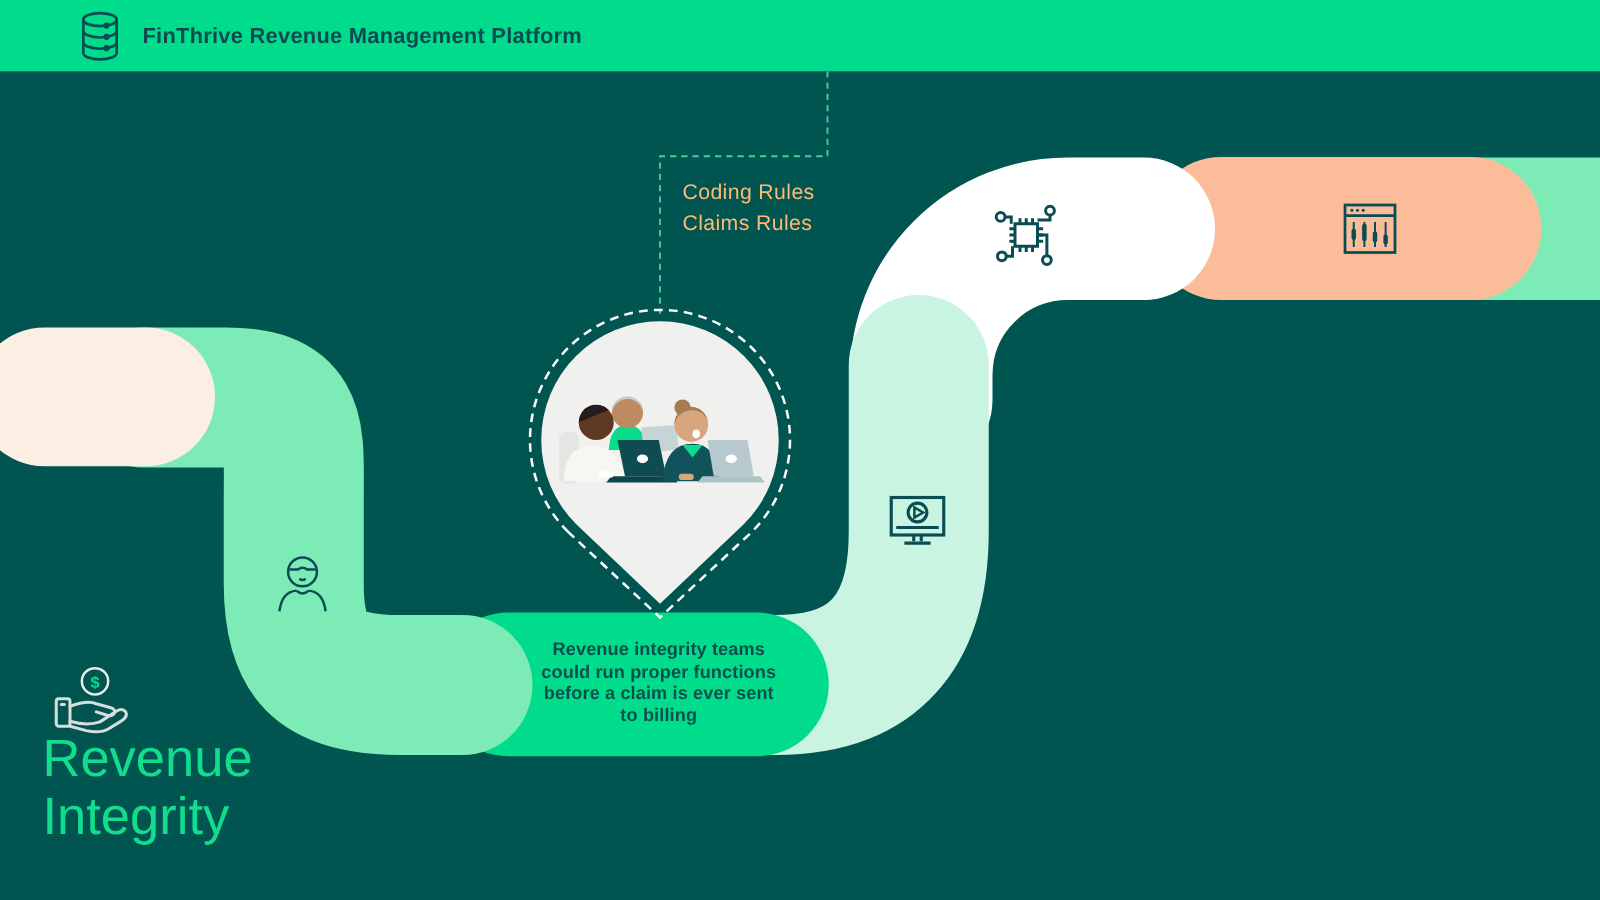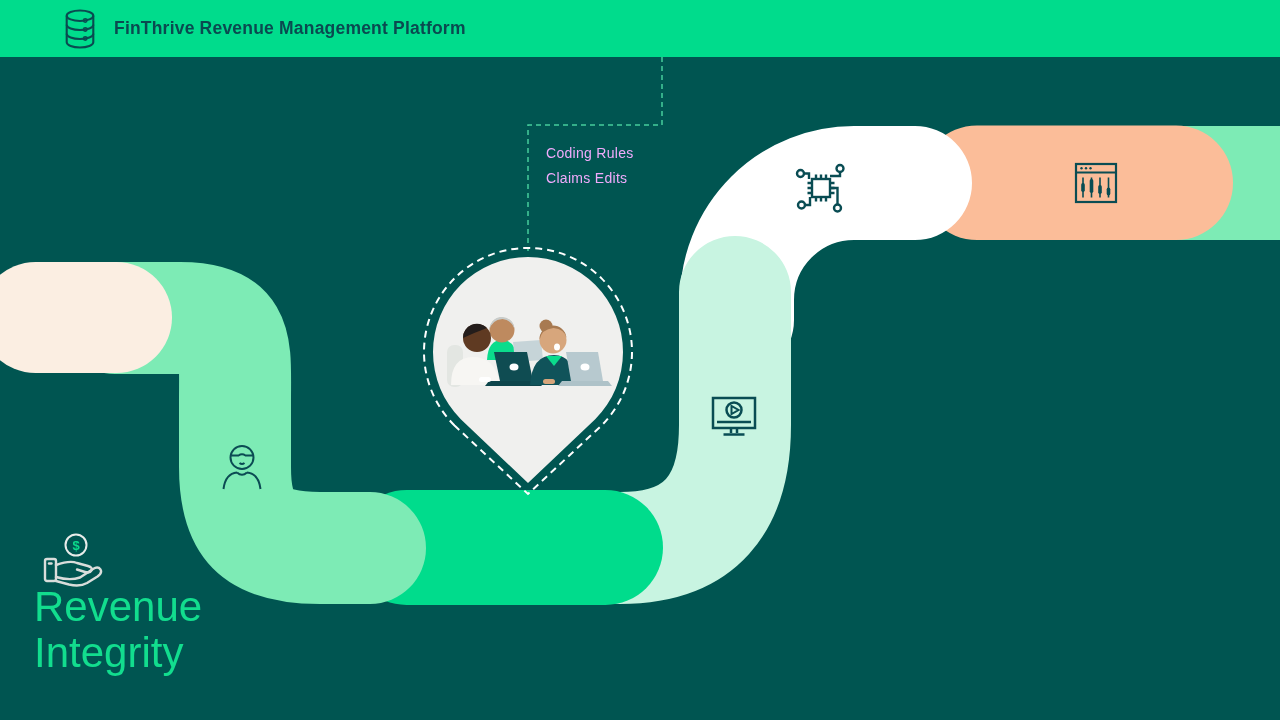--- a/index.html
+++ b/index.html
@@ -14,21 +14,21 @@
     position:absolute; left:0; top:0; width:1280px; height:57px;
     background:#00DC8C; display:flex; align-items:center; justify-content:flex-start;padding-left:33px;
   }
   .header-inner { display:flex; align-items:center; gap:15px; transform:translateX(28px); }
   .header-title {
     color:#0A4A50; font-weight:bold; font-size:17.5px; letter-spacing:.2px;
   }
 
   .callout-labels {
     position:absolute; left:546px; top:141px;
-    color:#f0abfc; font-size:14px; letter-spacing:.3px;
+    color:#fdba74; font-size:17px; letter-spacing:.3px;
   }
   .callout-labels span { display:block; line-height:25px; }
 
   .journey-note {
     position:absolute; left:397px; top:512px; width:260px;
     text-align:center; color:#0A4F4B; font-weight:bold;
     font-size:14.5px; line-height:17.5px; letter-spacing:.1px;
   }
   .journey-note span { display:block; }
 
@@ -183,20 +183,26 @@
           <circle cx="25.5" cy="21.5" r="1.8"></circle>
           <circle cx="25.5" cy="31" r="1.8"></circle>
         </g>
       </svg>
       <span class="header-title">FinThrive Revenue Management Platform</span>
     </div>
   </div>
 
   <div class="callout-labels">
     <span>Coding Rules</span>
-    <span>Claims Edits</span>
+    <span>Claims Rules</span>
   </div>
 
+  <div class="journey-note">
+    <span>Revenue integrity teams</span>
+    <span>could run proper functions</span>
+    <span>before a claim is ever sent</span>
+    <span>to billing</span>
+  </div>
 
   <div class="section-title">Revenue
 Integrity</div>
 
 </div>
 
 </body></html>

